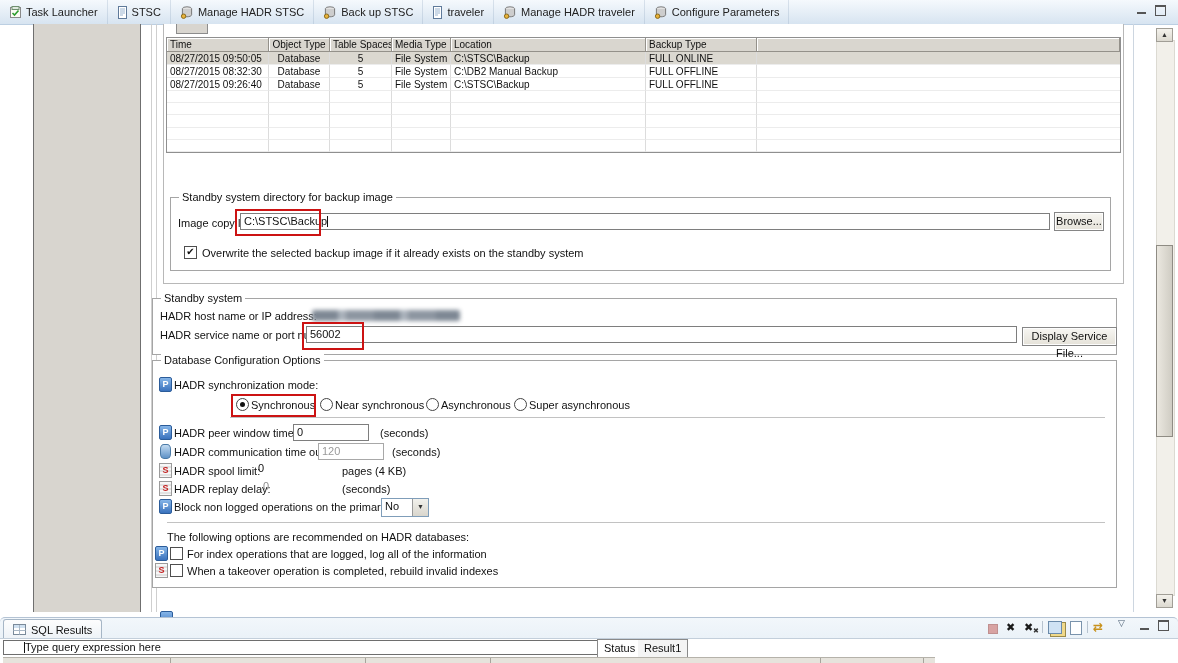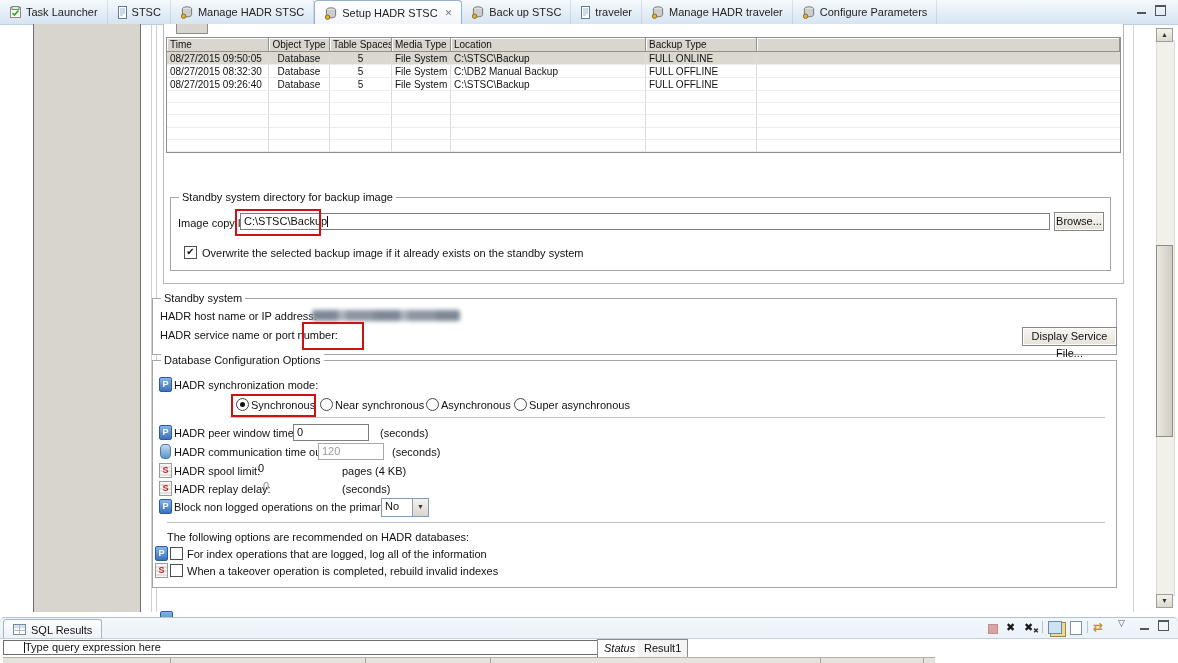--- a/index.html
+++ b/index.html
@@ -84,29 +84,20 @@
       <span>STSC</span>
     </div>
     <div class="tab">
       <svg width="14" height="13" viewBox="0 0 14 13">
           <ellipse cx="7" cy="2.8" rx="4.6" ry="2" fill="#e8e8e8" stroke="#7a7a7a"></ellipse>
           <path d="M2.4 2.8 v6 c0 1.1 2.1 2 4.6 2 s4.6-.9 4.6-2 v-6" fill="#cdcdcd" stroke="#7a7a7a"></path>
           <circle cx="3.6" cy="10.2" r="2.2" fill="#e8b23a" stroke="#8a6a1a"></circle>
         </svg>
       <span>Manage HADR STSC</span>
     </div>
-    <div class="tab active">
-      <svg width="14" height="13" viewBox="0 0 14 13">
-          <ellipse cx="7" cy="2.8" rx="4.6" ry="2" fill="#e8e8e8" stroke="#7a7a7a"></ellipse>
-          <path d="M2.4 2.8 v6 c0 1.1 2.1 2 4.6 2 s4.6-.9 4.6-2 v-6" fill="#cdcdcd" stroke="#7a7a7a"></path>
-          <circle cx="3.6" cy="10.2" r="2.2" fill="#e8b23a" stroke="#8a6a1a"></circle>
-        </svg>
-      <span>Setup HADR STSC</span>
-      <span class="close">✕</span>
-    </div>
     <div class="tab">
       <svg width="14" height="13" viewBox="0 0 14 13">
           <ellipse cx="7" cy="2.8" rx="4.6" ry="2" fill="#e8e8e8" stroke="#7a7a7a"></ellipse>
           <path d="M2.4 2.8 v6 c0 1.1 2.1 2 4.6 2 s4.6-.9 4.6-2 v-6" fill="#cdcdcd" stroke="#7a7a7a"></path>
           <circle cx="3.6" cy="10.2" r="2.2" fill="#e8b23a" stroke="#8a6a1a"></circle>
         </svg>
       <span>Back up STSC</span>
     </div>
     <div class="tab">
       <svg width="11" height="13" viewBox="0 0 11 13">
@@ -241,20 +232,21 @@
   <div class="abs btn" style="left:1054px;top:212px;width:48px;height:17px;line-height:17px;">Browse...</div>
   <div class="abs cb" style="left:184px;top:246px;">✔</div>
   <span class="abs" style="left:202px;top:247px;">Overwrite the selected backup image if it already exists on the standby system</span>
 
   <div class="abs group" style="left:152px;top:298px;width:963px;height:55px;">
     <span class="glabel">Standby system</span>
   </div>
   <span class="abs" style="left:160px;top:310px;">HADR host name or IP address:</span>
   <div class="abs blurval" style="left:312px;top:310px;width:148px;height:11px;"></div>
   <span class="abs" style="left:160px;top:329px;">HADR service name or port number:</span>
+  <div class="abs inp" style="left:306px;top:326px;width:703px;height:15px;line-height:15px;">56002</div>
   <div class="abs redbox" style="left:302px;top:322px;width:58px;height:24px;"></div>
   <div class="abs btn" style="left:1022px;top:327px;width:93px;height:17px;line-height:17px;">Display Service File...</div>
 
   <div class="abs group" style="left:152px;top:360px;width:963px;height:226px;">
     <span class="glabel">Database Configuration Options</span>
   </div>
   <div class="abs pic" style="left:159px;top:377px;">P</div>
   <span class="abs" style="left:174px;top:379px;">HADR synchronization mode:</span>
 
   <div class="abs radio sel" style="left:236px;top:398px;"></div>
@@ -330,21 +322,21 @@
   <div class="abs" style="left:1048px;top:621px;width:12px;height:11px;background:#cfe2f4;border:1px solid #6a8aaa;box-shadow:3px 2px 0 #f0d98a,3px 2px 0 1px #9a8a4a;"></div>
   <div class="abs" style="left:1070px;top:621px;width:10px;height:12px;background:#fff;border:1px solid #7a93ac;"></div>
   <div class="abs" style="left:1087px;top:621px;width:1px;height:12px;background:#b7c3cf;"></div>
   <span class="abs" style="left:1093px;top:620px;font-size:12px;color:#c8921e;font-weight:bold;">⇄</span>
   <span class="abs" style="left:1118px;top:618px;font-size:9px;color:#44596e;">▽</span>
   <div class="abs minbtn" style="left:1140px;top:621px;"></div>
   <div class="abs maxbtn" style="left:1158px;top:620px;"></div>
 
   <div class="abs pcontent"></div>
   <div class="abs inp" style="left:3px;top:640px;width:584px;height:13px;line-height:13px;border-color:#6e6e6e;padding-left:20px;"><span class="caret"></span><span>Type query expression here</span></div>
-  <div class="abs rtab" style="left:597px;top:639px;border-bottom:none;height:24px;font-style:italic;">Status</div>
+  <div class="abs rtab" style="left:597px;top:639px;border-bottom:none;height:24px;">Status</div>
   <div class="abs rtab back" style="left:638px;top:639px;height:18px;">Result1</div>
 
   <div class="abs hstrip" style="left:3px;top:657px;width:932px;height:6px;">
     <div class="hsep" style="left:167px;"></div>
     <div class="hsep" style="left:362px;"></div>
     <div class="hsep" style="left:487px;"></div>
     <div class="hsep" style="left:817px;"></div>
     <div class="hsep" style="left:920px;"></div>
   </div>
 

